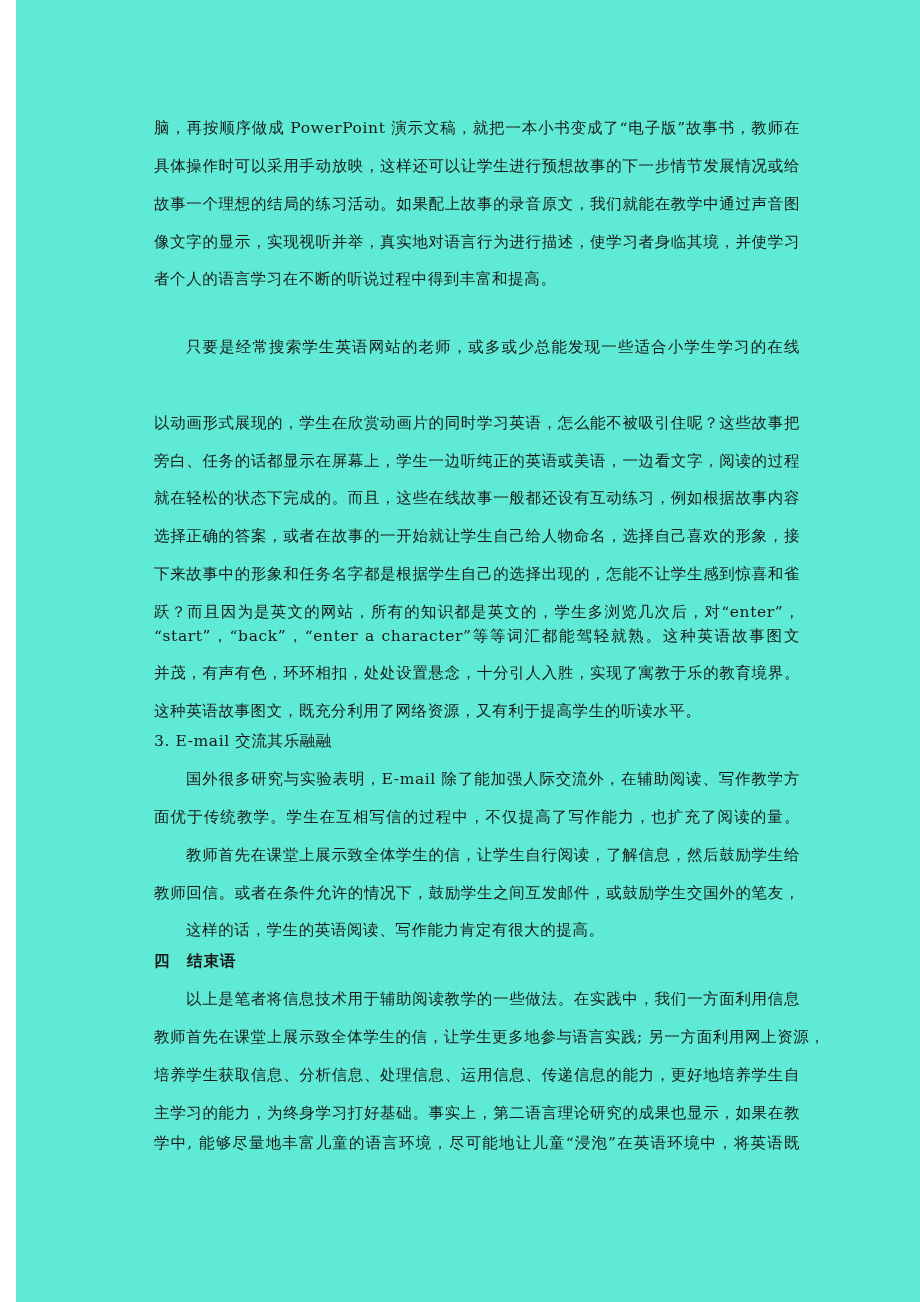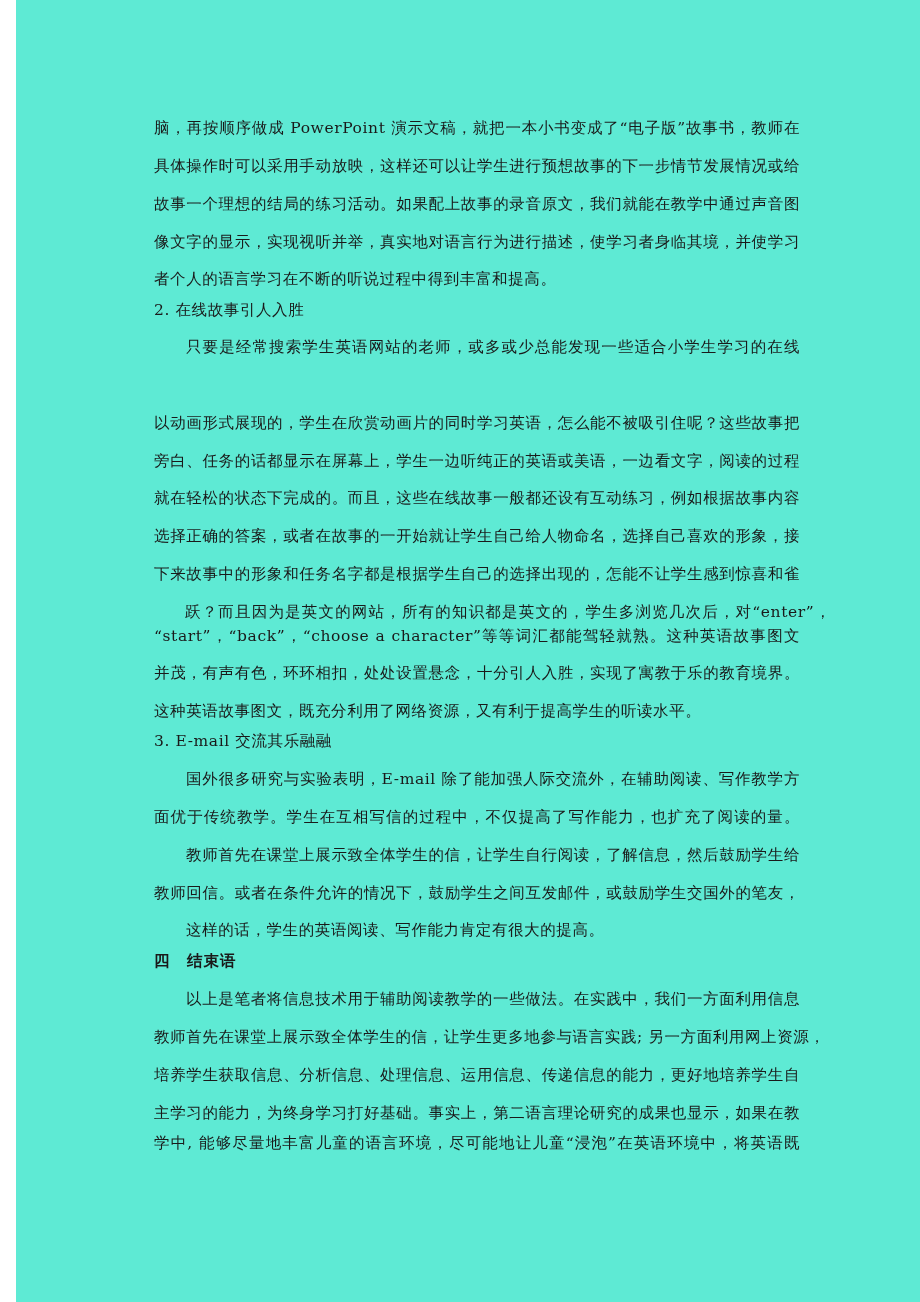--- a/index.html
+++ b/index.html
@@ -45,29 +45,28 @@
 </style>
 </head>
 <body>
 
 <div class="page" id="page">
     <div class="line" style="top: 117px;">脑，再按顺序做成 PowerPoint 演示文稿，就把一本小书变成了“电子版”故事书，教师在</div>
     <div class="line" style="top: 155px;">具体操作时可以采用手动放映，这样还可以让学生进行预想故事的下一步情节发展情况或给</div>
     <div class="line" style="top: 193px;">故事一个理想的结局的练习活动。如果配上故事的录音原文，我们就能在教学中通过声音图</div>
     <div class="line" style="top: 231px;">像文字的显示，实现视听并举，真实地对语言行为进行描述，使学习者身临其境，并使学习</div>
     <div class="line last" style="top: 268px;">者个人的语言学习在不断的听说过程中得到丰富和提高。</div>
-    <div class="line heading" style="top: 299px;">2. 在线故事引人入胜</div>
     <div class="line indent" style="top: 336px;">只要是经常搜索学生英语网站的老师，或多或少总能发现一些适合小学生学习的在线</div>
     <div class="line" style="top: 412px;">以动画形式展现的，学生在欣赏动画片的同时学习英语，怎么能不被吸引住呢？这些故事把</div>
     <div class="line" style="top: 450px;">旁白、任务的话都显示在屏幕上，学生一边听纯正的英语或美语，一边看文字，阅读的过程</div>
     <div class="line" style="top: 487px;">就在轻松的状态下完成的。而且，这些在线故事一般都还设有互动练习，例如根据故事内容</div>
     <div class="line" style="top: 525px;">选择正确的答案，或者在故事的一开始就让学生自己给人物命名，选择自己喜欢的形象，接</div>
     <div class="line" style="top: 563px;">下来故事中的形象和任务名字都是根据学生自己的选择出现的，怎能不让学生感到惊喜和雀</div>
-    <div class="line" style="top: 601px; margin-left: 31px;">跃？而且因为是英文的网站，所有的知识都是英文的，学生多浏览几次后，对“enter”，</div>
-    <div class="line" style="top: 625px;">“start”，“back”，“choose a character”等等词汇都能驾轻就熟。这种英语故事图文</div>
+    <div class="line" style="top: 601px;">跃？而且因为是英文的网站，所有的知识都是英文的，学生多浏览几次后，对“enter”，</div>
+    <div class="line" style="top: 625px;">“start”，“back”，“enter a character”等等词汇都能驾轻就熟。这种英语故事图文</div>
     <div class="line" style="top: 662px;">并茂，有声有色，环环相扣，处处设置悬念，十分引人入胜，实现了寓教于乐的教育境界。</div>
     <div class="line last" style="top: 700px;">这种英语故事图文，既充分利用了网络资源，又有利于提高学生的听读水平。</div>
     <div class="line heading" style="top: 730px;">3. E-mail 交流其乐融融</div>
     <div class="line indent" style="top: 768px;">国外很多研究与实验表明，E-mail 除了能加强人际交流外，在辅助阅读、写作教学方</div>
     <div class="line" style="top: 806px;">面优于传统教学。学生在互相写信的过程中，不仅提高了写作能力，也扩充了阅读的量。</div>
     <div class="line" style="top: 882px;">教师回信。或者在条件允许的情况下，鼓励学生之间互发邮件，或鼓励学生交国外的笔友，</div>
     <div class="line indent" style="top: 844px;">教师首先在课堂上展示致全体学生的信，让学生自行阅读，了解信息，然后鼓励学生给</div>
     <div class="line last" style="top: 919px; margin-left: 32px;">这样的话，学生的英语阅读、写作能力肯定有很大的提高。</div>
     <div class="line heading bold" style="top: 951px;">四　结束语</div>
     <div class="line indent" style="top: 988px;">以上是笔者将信息技术用于辅助阅读教学的一些做法。在实践中，我们一方面利用信息</div>

